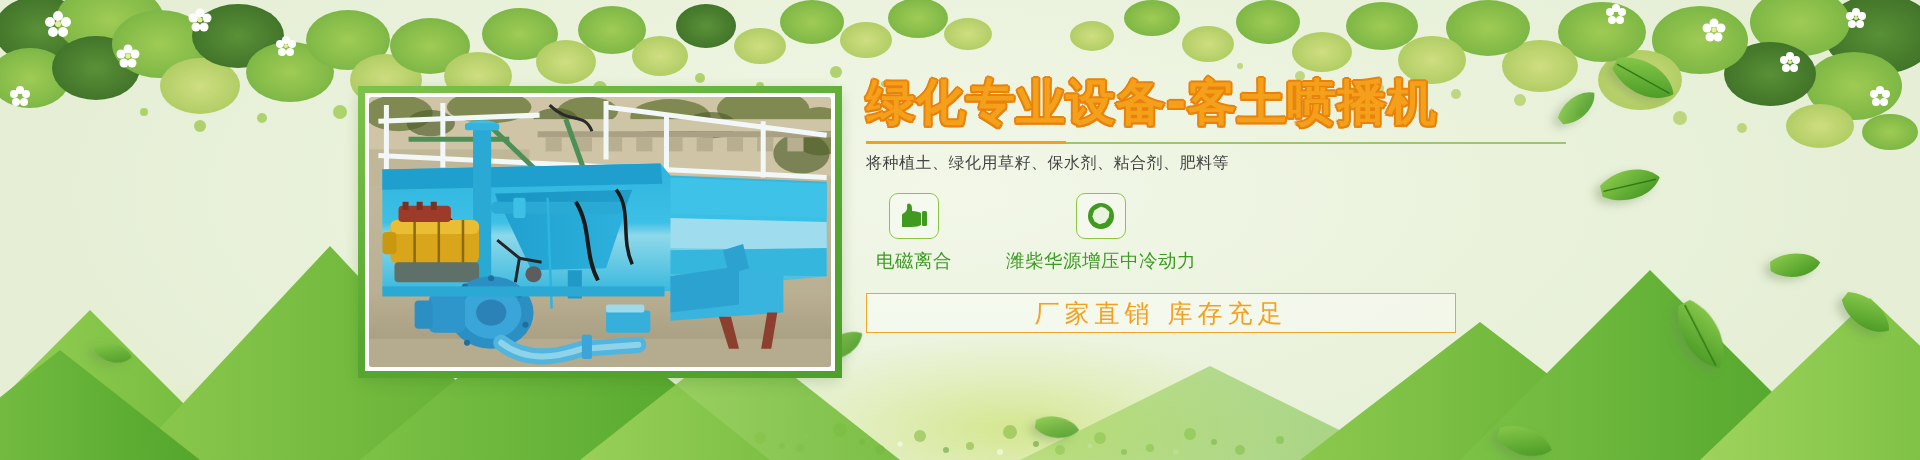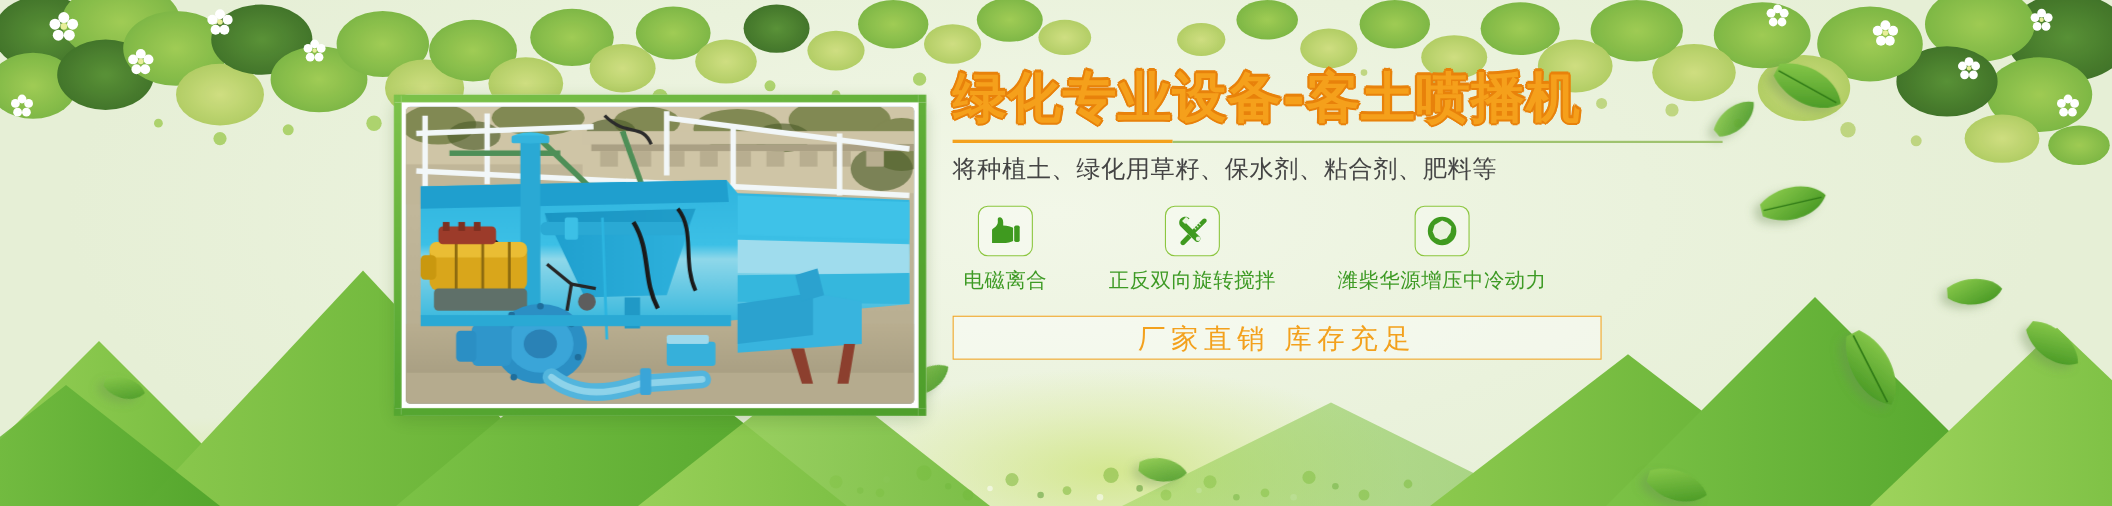--- a/index.html
+++ b/index.html
@@ -54,38 +54,39 @@
     border-image:linear-gradient(160deg,#7cc24a 0%,#57a832 55%,#4f9f2c 100%) 1;
     border-radius:12px;
     background:#fff;
     box-shadow:0 4px 14px rgba(60,110,30,.22);
     overflow:hidden;
   }
   .photo-inner{position:absolute;inset:4px;border-radius:4px;overflow:hidden;background:#8fb7c9;}
   .photo-inner svg{display:block;width:100%;height:100%;}
 
   
-  .content{position:absolute;left:866px;top:64px;width:700px;}
+  .content{position:absolute;left:866px;top:78px;width:700px;}
 
   .headline{
     font-size:49px;line-height:1;font-weight:700;letter-spacing:1px;
     color:#f5a01b;
     text-shadow:
        2px 0 0 #e8820b, -2px 0 0 #e8820b, 0 2px 0 #e8820b, 0 -2px 0 #e8820b,
        1.5px 1.5px 0 #e8820b, -1.5px 1.5px 0 #e8820b, 1.5px -1.5px 0 #e8820b, -1.5px -1.5px 0 #e8820b;
     white-space:nowrap;
   }
 
   .rule{margin:14px 0 10px 0;height:3px;width:700px;position:relative;}
   .rule::before{content:"";position:absolute;left:0;top:0;height:3px;width:200px;background:#f3a11d;}
   .rule::after{content:"";position:absolute;left:200px;top:1px;height:1.5px;width:500px;background:#9fc36f;}
 
   .subtitle{
-    font-size:22px;line-height:1.32;color:#444444;letter-spacing:.5px;
+    font-size:16px;line-height:1.32;color:#444444;letter-spacing:.5px;
     white-space:nowrap;
+    font-family:Liberation Mono, monospace;
   }
 
   
   .features{display:flex;align-items:center;margin-top:18px;}
   .feature{display:flex;flex-direction:column;align-items:center;}
   .feature + .feature{margin-left:34px;}
   .ficon{
     width:48px;height:44px;border:1.6px solid #8cc63f;border-radius:9px;
     display:flex;align-items:center;justify-content:center;
     background:rgba(255,255,255,.30);
@@ -598,39 +599,20 @@
         <div class="ficon">
           <svg width="30" height="28" viewBox="0 0 30 28">
             <path d="M3,13 L3,25 L12,25 L12,13 Z" fill="#3f9a1f"></path>
             <path d="M12,25 C17,25 20,24 22,23 L22,11 C20,10 17,9 13,9 L13,6 C13,2 10,0.5 8.5,2 C7.5,3 8.5,5 8,7 C7.5,9.5 5,11 3,12.5 L3,25 Z" fill="#3f9a1f"></path>
             <rect x="23" y="9" width="5" height="15" rx="1.5" fill="#3f9a1f"></rect>
           </svg>
         </div>
         <div class="flabel">电磁离合</div>
       </div>
 
-      <div class="feature f2">
-        <div class="ficon">
-          <svg width="30" height="30" viewBox="0 0 30 30">
-            <g fill="#3f9a1f">
-              <path d="M8.5,2 C5.5,2 3,4.4 3,7.4 C3,8.9 3.6,10.2 4.6,11.2 L17.5,24.1 C18.6,25.2 20.4,25.2 21.5,24.1 C22.6,23 22.6,21.2 21.5,20.1 L8.6,7.2 L12.4,3.4 C11.3,2.5 10,2 8.5,2 Z"></path>
-              <path d="M9.2,2.2 L5.6,5.8 L8.4,8.6 L12,5 C11.3,3.6 10.4,2.7 9.2,2.2 Z" fill="#eaf3de"></path>
-              <path d="M24.6,4.2 L12.2,16.6 L15.0,19.4 L27.4,7 C28.2,6.2 28.2,5 27.4,4.2 C26.6,3.4 25.4,3.4 24.6,4.2 Z"></path>
-              <path d="M11.0,17.8 L4.8,24 C3.9,24.9 3.9,26.3 4.8,27.2 C5.7,28.1 7.1,28.1 8.0,27.2 L14.2,21 Z"></path>
-              <circle cx="20.2" cy="22.0" r="2" fill="#eaf3de"></circle>
-            </g>
-            <g stroke="#eaf3de" stroke-width="1" opacity=".9">
-              <line x1="15.6" y1="10.8" x2="18.4" y2="13.6"></line>
-              <line x1="17.6" y1="8.8" x2="20.4" y2="11.6"></line>
-              <line x1="19.6" y1="6.8" x2="22.4" y2="9.6"></line>
-            </g>
-          </svg>
-        </div>
-        <div class="flabel">正反双向旋转搅拌</div>
-      </div>
 
       <div class="feature f3">
         <div class="ficon">
           <svg width="30" height="30" viewBox="0 0 30 30">
             <circle cx="15" cy="15" r="13" fill="#3f9a1f"></circle>
             <path d="M15,5.5 L19.5,7.2 L23.5,11 L22.6,16.5 L19.2,21.5 L13.5,23.2 L8.6,20.6 L6.4,15.4 L8.2,9.6 Z" fill="#eaf3de"></path>
           </svg>
         </div>
         <div class="flabel">潍柴华源增压中冷动力</div>
       </div>

